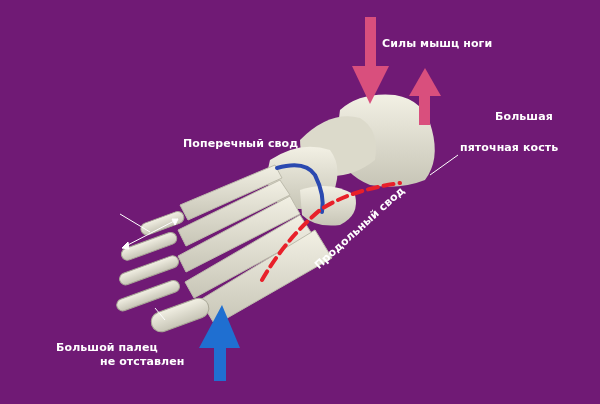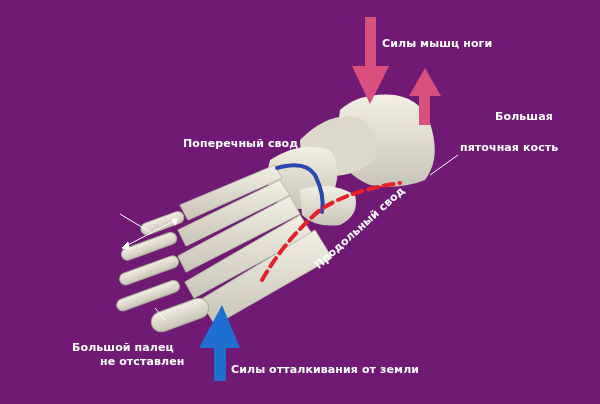--- a/index.html
+++ b/index.html
@@ -75,16 +75,15 @@
     <g stroke="#fff" stroke-width="1" fill="#fff">
       <line x1="155" y1="308" x2="165" y2="320"></line>
     </g>
   </svg>
 
   <div class="lbl" style="left:382px;top:37px;">Силы мышц ноги</div>
   <div class="lbl" style="left:451px;top:110px;margin-left:44px;">Большая</div>
   <div class="lbl" style="left:451px;top:141px;margin-left:9px;">пяточная кость</div>
   <div class="lbl" style="left:183px;top:137px;text-align:center;">Поперечный свод</div>
   <div class="lbl rot" style="left:312px;top:262px;transform:rotate(-42deg);">Продольный свод</div>
-  <div class="lbl" style="left:72px;top:341px;">Большой палец</div>
+  <div class="lbl" style="left:56px;top:341px;">Большой палец</div>
   <div class="lbl" style="left:100px;top:355px;">не отставлен</div>
-  <div class="lbl" style="left:231px;top:363px;">Силы отталкивания от земли</div>
 </div>
 
 </body></html>

